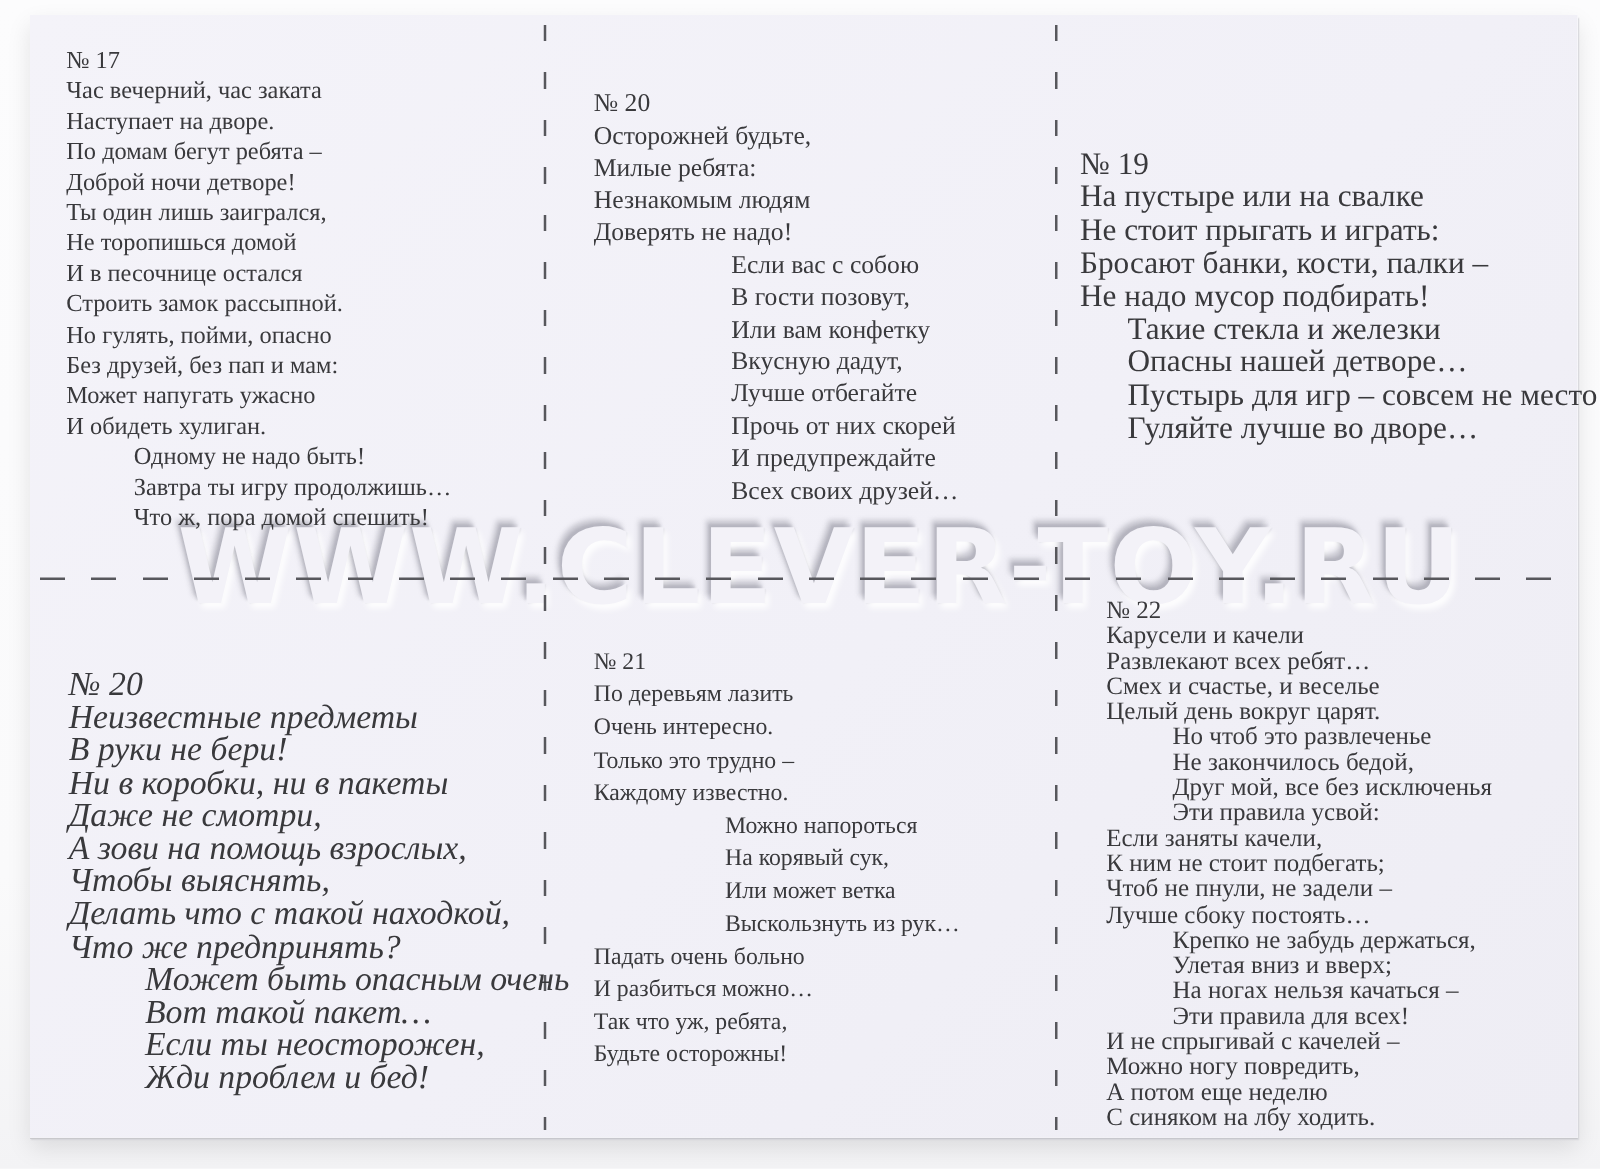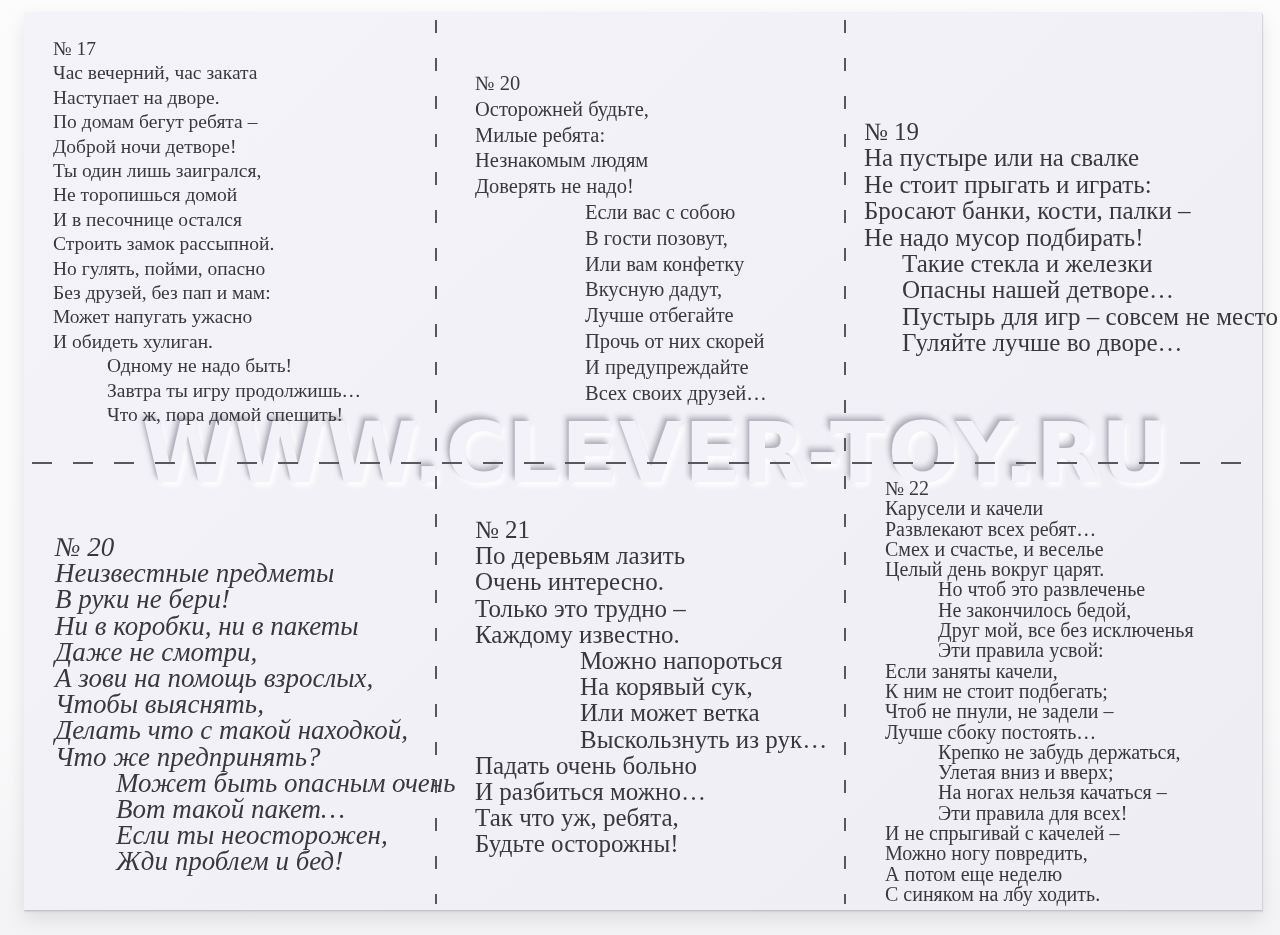--- a/index.html
+++ b/index.html
@@ -18,21 +18,21 @@
   .ln{white-space:nowrap;}
   
   .p17{left:29px;top:25px;font-size:19.5px;line-height:24.4px;}
   .p17 .ind{padding-left:54px;}
   .p18{left:451px;top:59px;font-size:20.5px;line-height:25.8px;}
   .p18 .ind{padding-left:110px;}
   .p19{left:840px;top:107px;font-size:25px;line-height:26.4px;}
   .p19 .ind{padding-left:38px;}
   .p20{left:31px;top:522px;font-size:27px;line-height:26.2px;font-style:italic;}
   .p20 .ind{padding-left:61px;}
-  .p21{left:451px;top:505px;font-size:25px;line-height:26.2px;}
+  .p21{left:451px;top:505px;font-size:19px;line-height:26.2px;}
   .p21 .ind{padding-left:105px;}
   .p22{left:861px;top:466px;font-size:20px;line-height:20.3px;}
   .p22 .ind{padding-left:53px;}
   
   .cut-h{
     position:absolute;left:8px;right:10px;top:450px;height:2px;z-index:2;
     background:repeating-linear-gradient(90deg,#57575c 0 20px,transparent 20px 41px);
   }
   .cut-v{
     position:absolute;top:8px;bottom:6px;width:2px;z-index:2;

